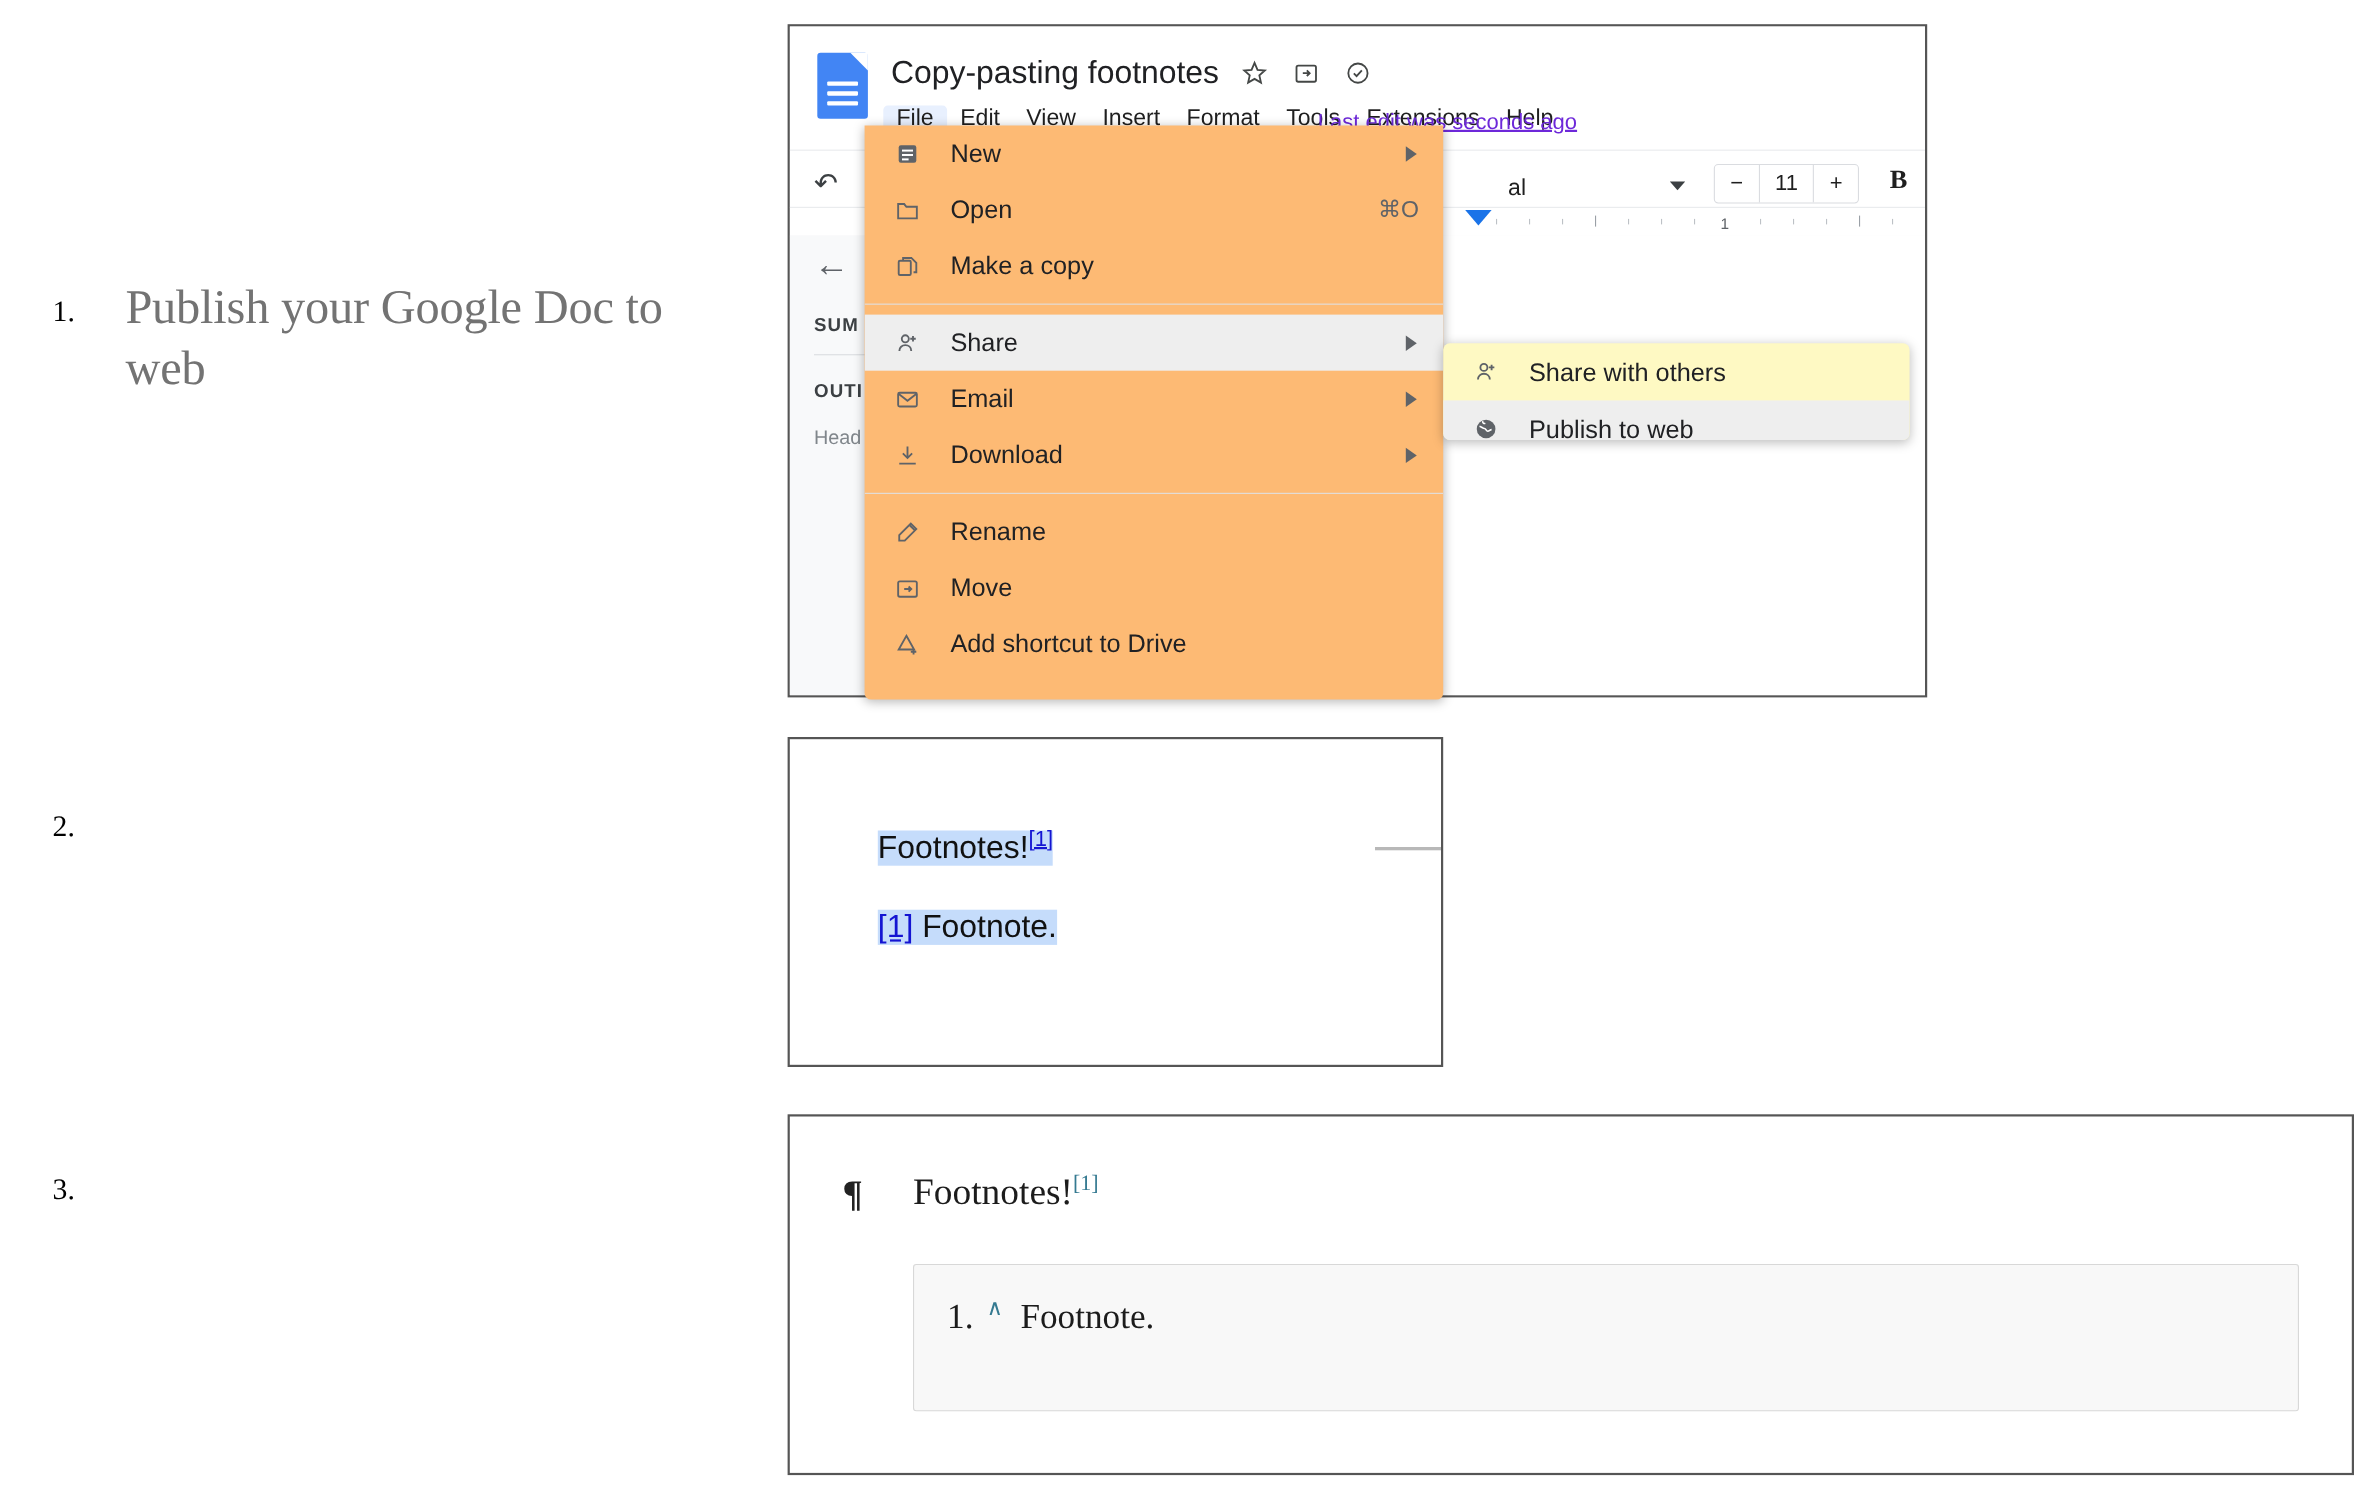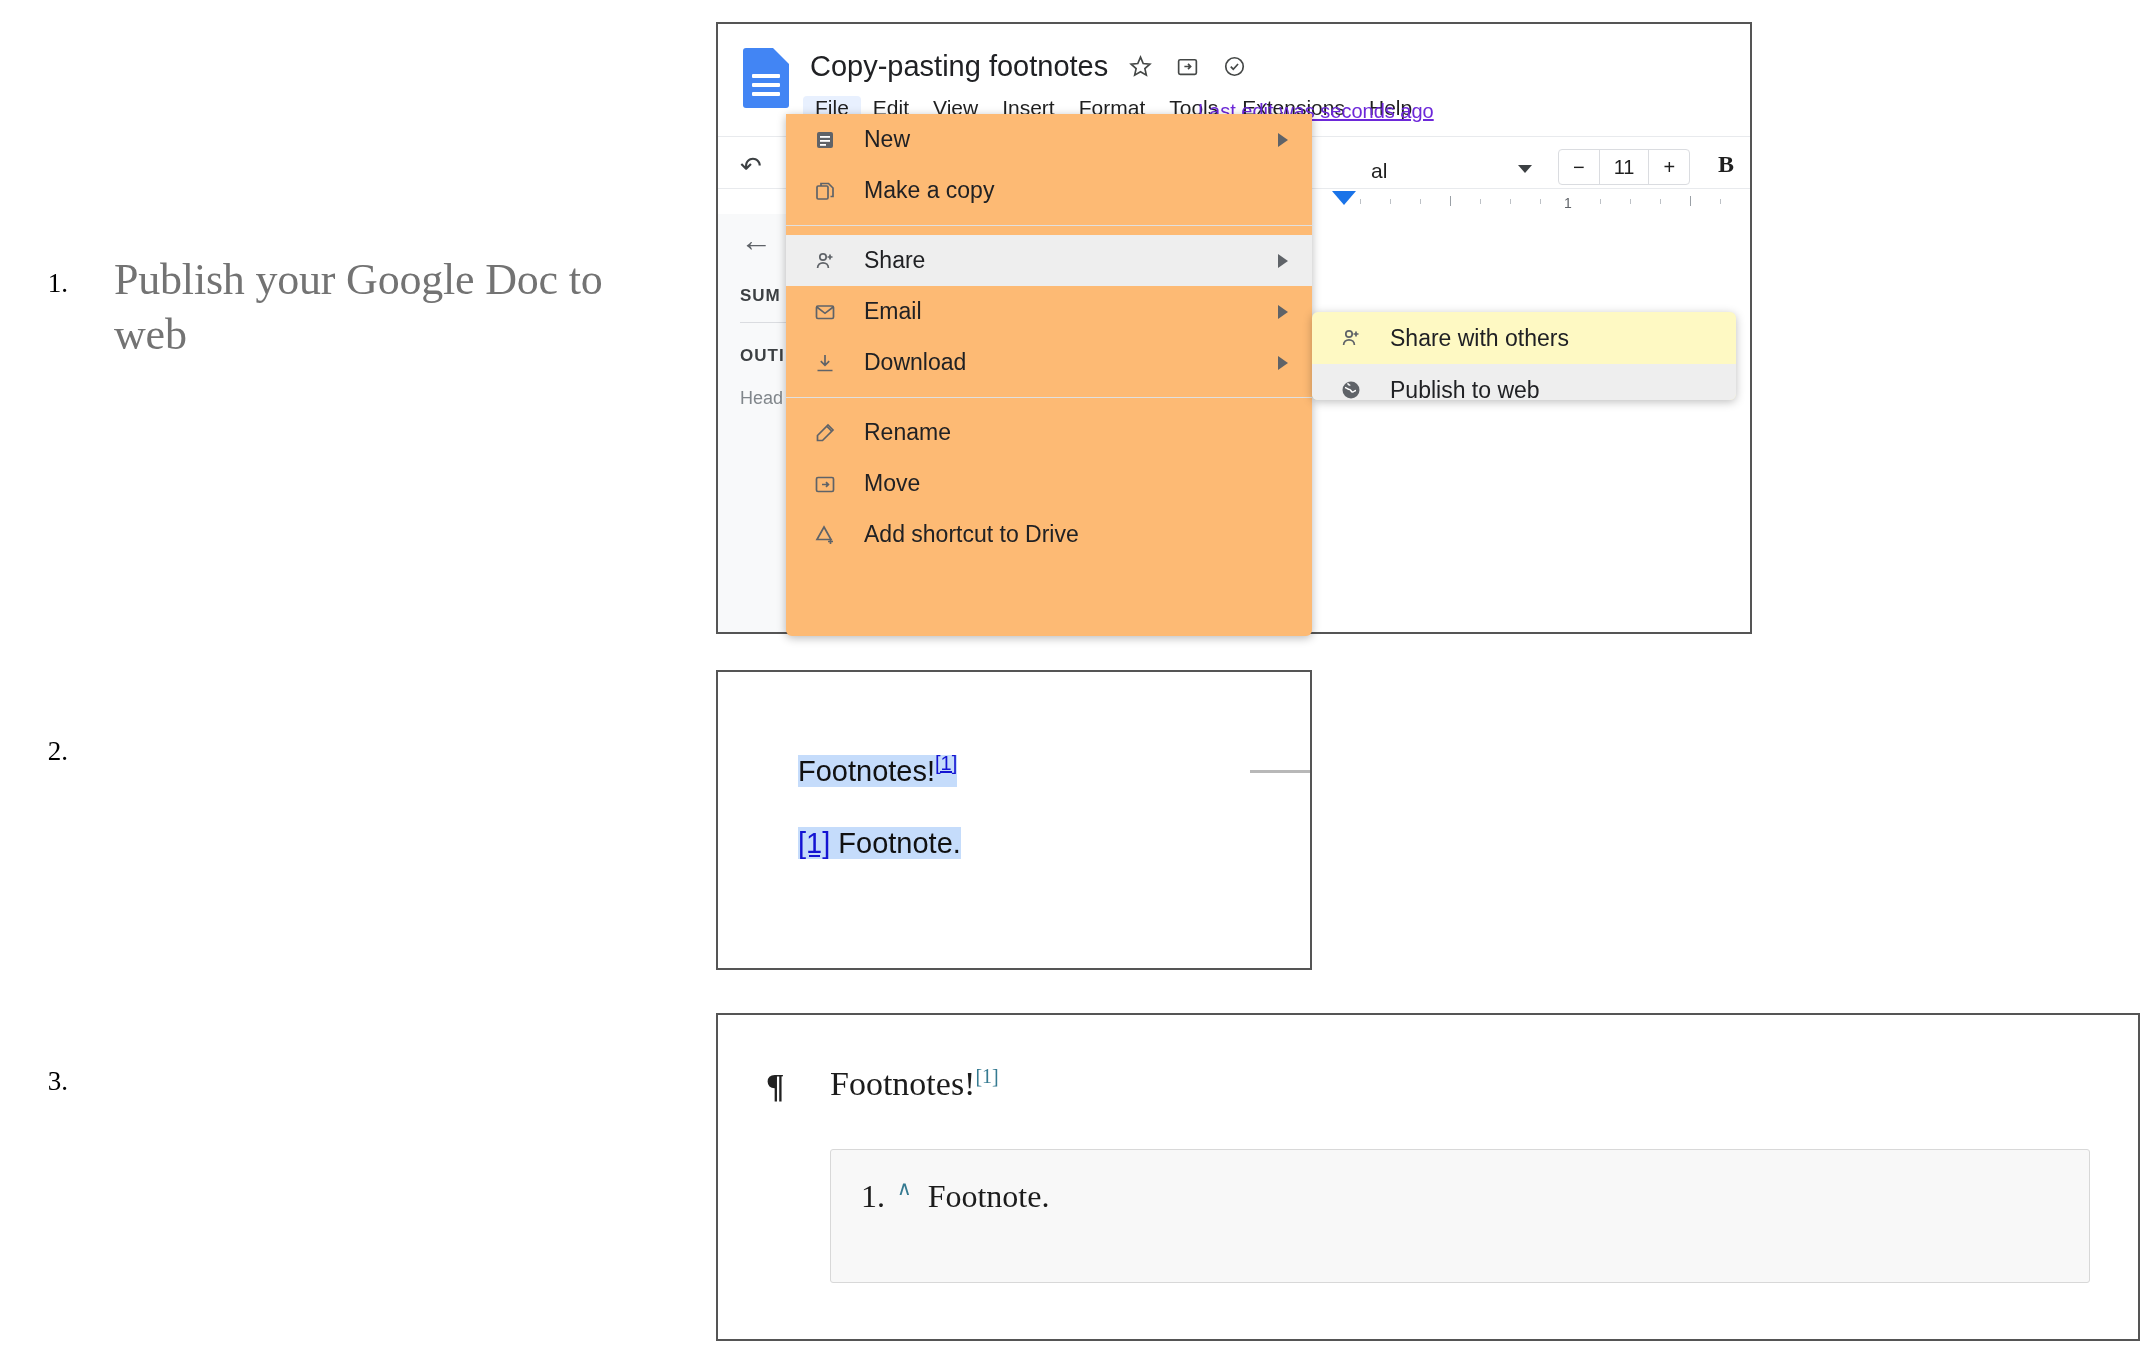--- a/index.html
+++ b/index.html
@@ -439,20 +439,29 @@
           <rect x="4" y="4" width="16" height="16" rx="2" fill="#5f6368" stroke="none"></rect>
           <rect x="7" y="8" width="10" height="1.8" fill="#fff" stroke="none"></rect>
           <rect x="7" y="12" width="10" height="1.8" fill="#fff" stroke="none"></rect>
           <rect x="7" y="16" width="6" height="1.8" fill="#fff" stroke="none"></rect>
         </svg>
     </span>
     <span class="mlabel">New</span>
     <span class="marrow"></span>
   </div>
 
+  <div class="mrow">
+    <span class="micon">
+      <svg viewBox="0 0 24 24">
+          <path d="M3.5 6.5h5.5l2 2.5h9.5v10.5h-17z"></path>
+        </svg>
+    </span>
+    <span class="mlabel">Open</span>
+    <span class="maccel">⌘O</span>
+  </div>
 
   <div class="mrow">
     <span class="micon">
       <svg viewBox="0 0 24 24">
           <rect x="4" y="7" width="11" height="13" rx="1.2"></rect>
           <path d="M8 7V4.5h7.5L20 9v8.5h-2.5"></path>
         </svg>
     </span>
     <span class="mlabel">Make a copy</span>
   </div>

